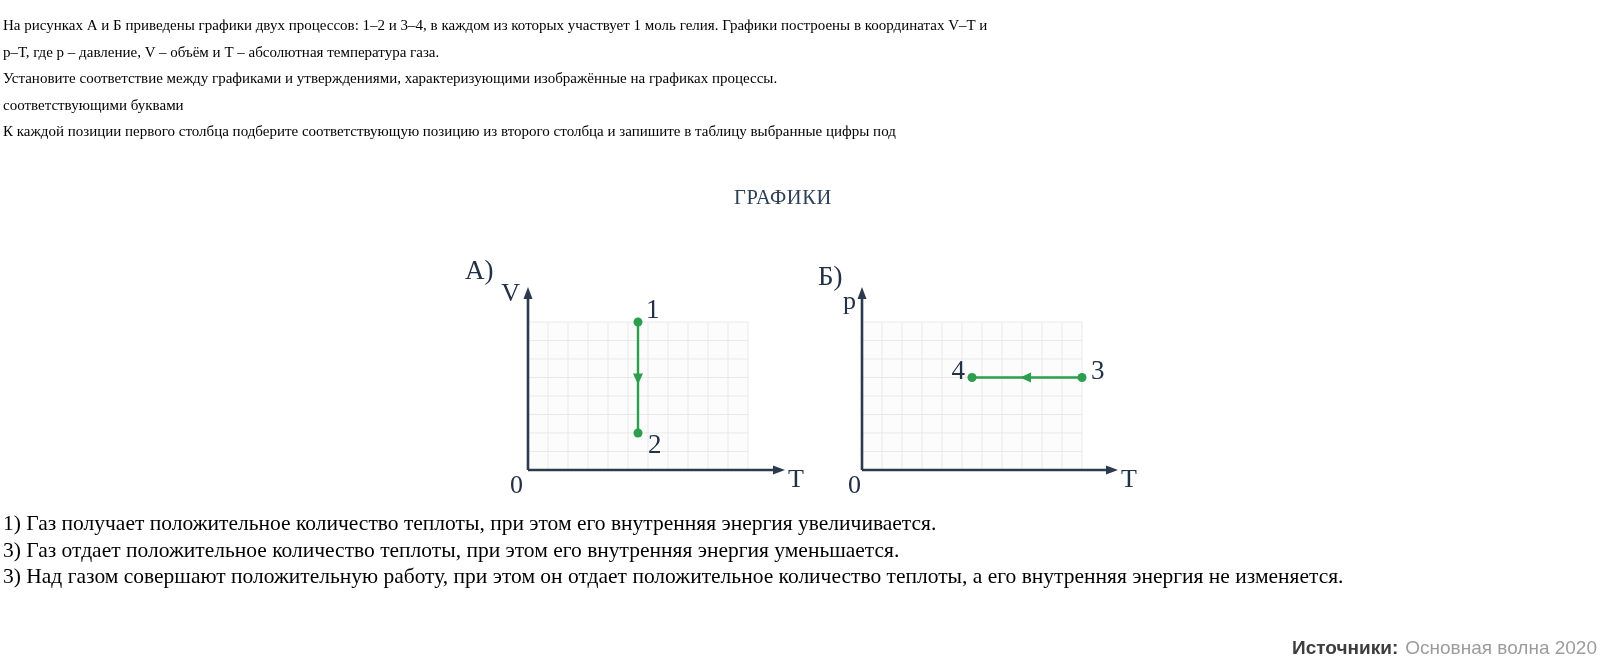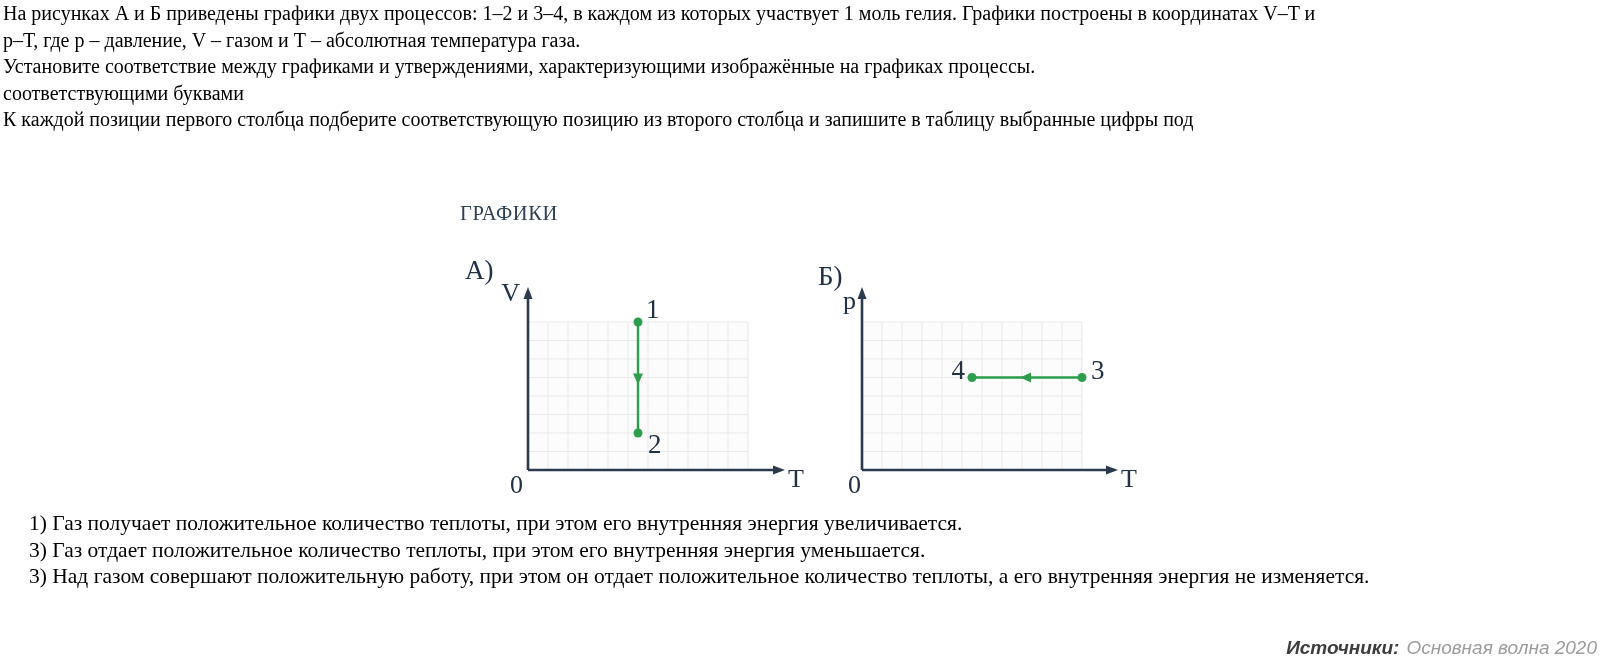--- a/index.html
+++ b/index.html
@@ -1,44 +1,44 @@
 <!DOCTYPE html>
 <html><head>
 <meta charset="utf-8">
 <style>
   html,body{margin:0;padding:0;}
   body{
     width:1601px;height:666px;background:#ffffff;position:relative;overflow:hidden;
     font-family:"Liberation Serif", serif;color:#000;
   }
-  .problem{position:absolute;top:0;left:3px;right:2px;font-size:20px;line-height:26.6px;}
+  .problem{position:absolute;top:12px;left:3px;right:2px;font-size:15px;line-height:26.6px;}
   .problem div{white-space:nowrap;}
   .graphs-title{
-    position:absolute;top:202px;left:460px;width:646px;
+    position:absolute;top:186px;left:460px;width:646px;text-align:center;
     font-size:20.5px;letter-spacing:0.6px;color:#2e4053;
   }
   .fig-svg{position:absolute;width:350px;height:245px;}
   #svg-a{left:455px;top:252px;}
   #svg-b{left:790px;top:252px;}
   svg text{font-family:"Liberation Serif", serif;}
   .statements{position:absolute;top:510px;left:3px;font-size:21.5px;line-height:26.7px;}
-  .statements div{white-space:nowrap;margin-left:26px;}
+  .statements div{white-space:nowrap;}
   .source{
     position:absolute;top:637px;right:4px;font-family:"Liberation Sans", sans-serif;
-    font-style:italic;font-size:19px;white-space:nowrap;
+    font-size:19px;white-space:nowrap;
   }
   .source .src-label{font-weight:700;color:#3d3d3d;margin-right:7px;}
   .source .src-value{color:#9c9c9c;}
 </style>
 </head>
 <body>
 
 <div class="problem">
     <div>На рисунках А и Б приведены графики двух процессов: 1–2 и 3–4, в каждом из которых участвует 1 моль гелия. Графики построены в координатах V–T и</div>
-    <div>р–Т, где р – давление, V – газом и Т – абсолютная температура газа.</div>
+    <div>р–Т, где р – давление, V – объём и Т – абсолютная температура газа.</div>
     <div>Установите соответствие между графиками и утверждениями, характеризующими изображённые на графиках процессы.</div>
     <div>соответствующими буквами</div>
     <div>К каждой позиции первого столбца подберите соответствующую позицию из второго столбца и запишите в таблицу выбранные цифры под</div>
   </div>
 
 <div class="graphs-title">ГРАФИКИ</div>
 
 <svg id="svg-a" class="fig-svg" viewBox="0 0 350 245">
     <rect x="73" y="70" width="220" height="148" fill="#fcfcfc"></rect>
     <g stroke="#e9e9e9" stroke-width="1">

